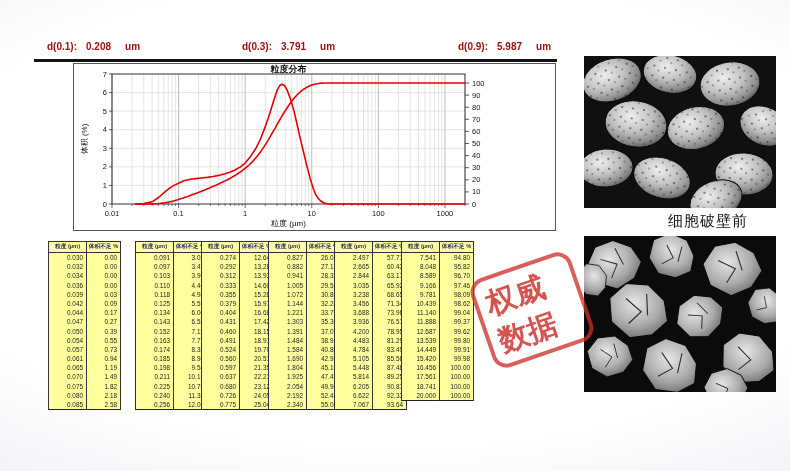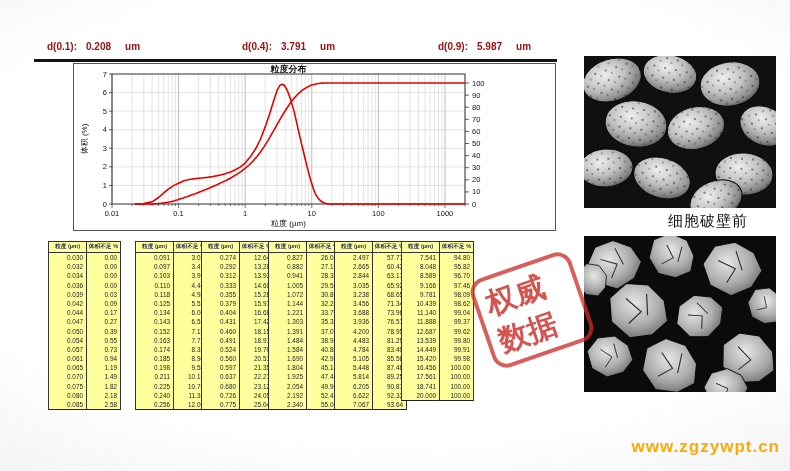--- a/index.html
+++ b/index.html
@@ -41,22 +41,22 @@
   .watermark{position:absolute;right:10px;top:437px;font-size:17px;font-weight:bold;color:#ffaa00;letter-spacing:1px;}
   svg text{font-family:"Liberation Sans","DejaVu Sans",sans-serif;fill:#111;}
 </style>
 </head>
 <body>
 
 <div class="page">
 
   <div id="dvals">
       <div class="dgroup" style="left: 47px;"><span class="lbl">d(0.1):</span><span class="val">0.208</span><span class="unit">um</span></div>
-      <div class="dgroup" style="left: 242px;"><span class="lbl">d(0.4):</span><span class="val">3.791</span><span class="unit">um</span></div>
-      <div class="dgroup" style="left: 438px;"><span class="lbl">d(0.9):</span><span class="val">5.987</span><span class="unit">um</span></div>
+      <div class="dgroup" style="left: 242px;"><span class="lbl">d(0.3):</span><span class="val">3.791</span><span class="unit">um</span></div>
+      <div class="dgroup" style="left: 458px;"><span class="lbl">d(0.9):</span><span class="val">5.987</span><span class="unit">um</span></div>
     </div>
   <div class="topline"></div>
 
   <div class="chart-box">
     <svg id="chart-svg" width="481" height="166" viewBox="0 0 481 166">
         <line x1="38" y1="10" x2="38" y2="140" stroke="#8f8f8f" stroke-width="0.6"></line>
         <line x1="58.04583798927841" y1="10" x2="58.04583798927841" y2="140" stroke="#d2d2d2" stroke-width="0.6"></line>
         <line x1="69.77190150853784" y1="10" x2="69.77190150853784" y2="140" stroke="#d2d2d2" stroke-width="0.6"></line>
         <line x1="78.09167597855682" y1="10" x2="78.09167597855682" y2="140" stroke="#d2d2d2" stroke-width="0.6"></line>
         <line x1="84.54499441286592" y1="10" x2="84.54499441286592" y2="140" stroke="#d2d2d2" stroke-width="0.6"></line>
@@ -793,15 +793,14 @@
       <g transform="translate(142 152) rotate(-10) scale(0.9)">
           <path d="M-24,-5 L-13,-19 L5,-21 L19,-11 L24,4 L14,17 L-3,22 L-19,13 Z" fill="url(#cellg2)" stroke="#090909"></path>
           <path d="M-10,-7 L2,1 L-5,12" stroke="#2c2c2c" fill="none"></path>
         </g>
       <g transform="translate(8 44) rotate(60) scale(0.7)">
           <path d="M-24,-5 L-13,-19 L5,-21 L19,-11 L24,4 L14,17 L-3,22 L-19,13 Z" fill="url(#cellg2)" stroke="#090909"></path>
         </g>
     </svg>
   </div>
 
-  <div class="watermark">www.zgzywpt.cn</div>
 
 </div>
 
 </body></html>

